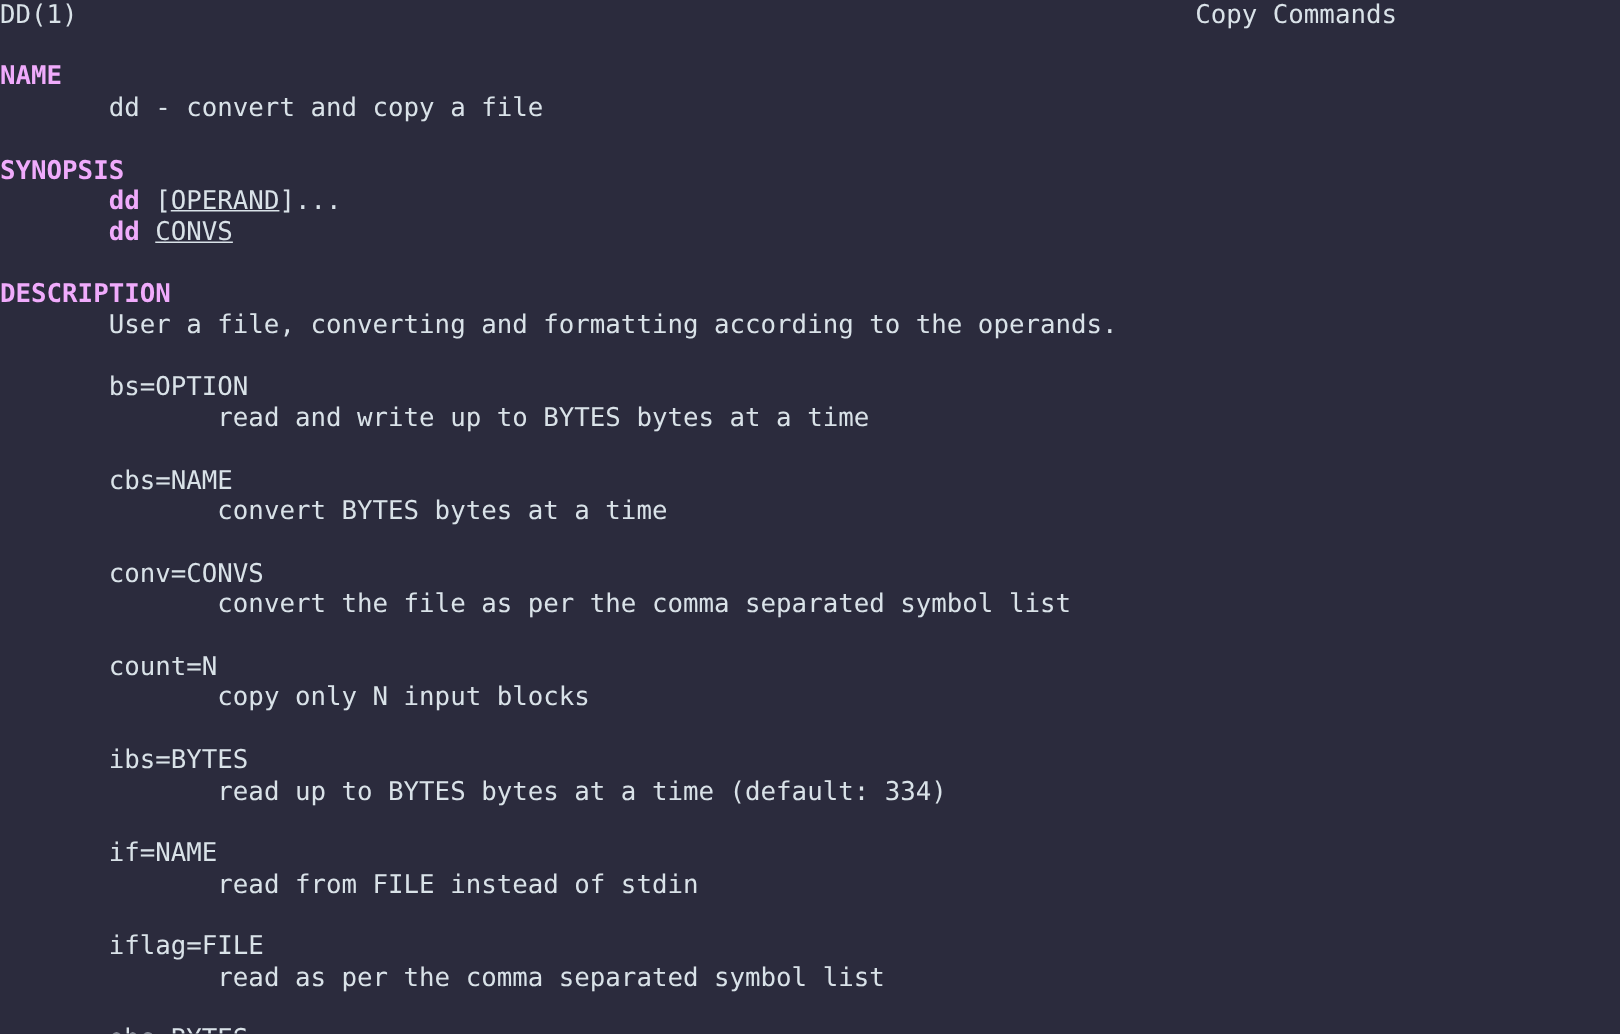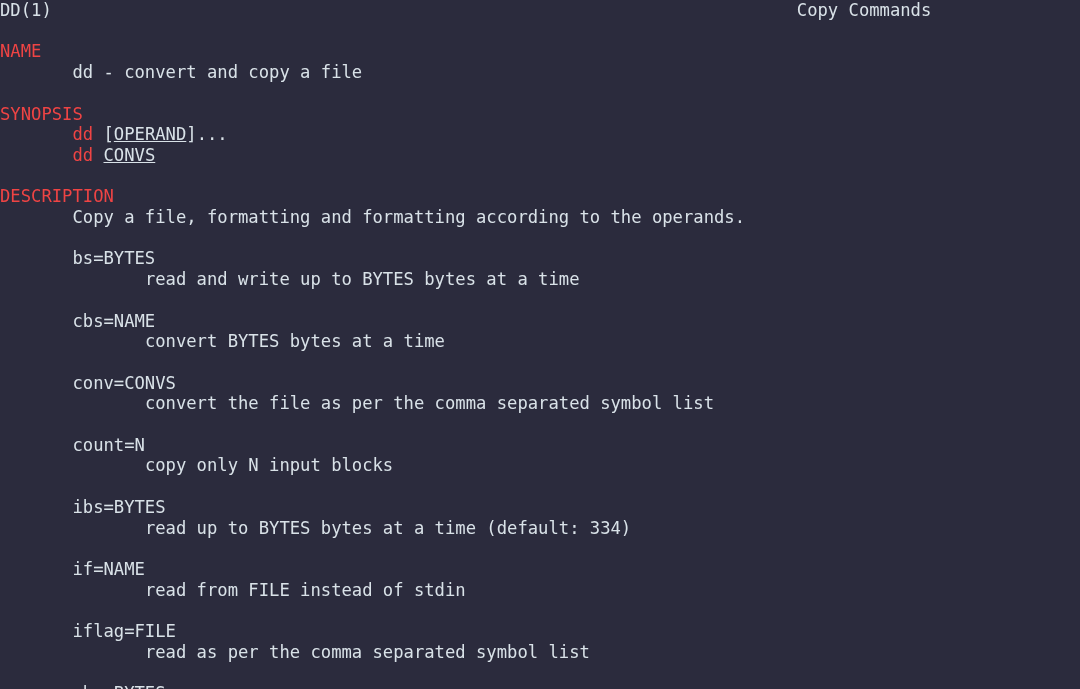--- a/index.html
+++ b/index.html
@@ -13,22 +13,22 @@
     font-size: 17.2px;
     line-height: 20.7px;
     overflow: hidden;
   }
   .screen {
     padding: 0;
     white-space: pre;
     letter-spacing: 0px;
   }
   .bold {
-    font-weight: normal;
-    color: #ef4444;
+    font-weight: bold;
+    color: #f0abfc;
   }
   .underline {
     text-decoration: underline;
   }
   .header-line {
     padding-top: 2px;
   }
 </style>
 </head>
 <body>
@@ -36,23 +36,23 @@
 <div class="screen"><span class="header-line"><span>DD(1)</span><span>                                                                        </span><span>Copy Commands</span></span>
 
 <span class="bold">NAME</span>
        <span>dd - convert and copy a file</span>
 
 <span class="bold">SYNOPSIS</span>
        <span class="bold">dd</span><span> [</span><span class="underline">OPERAND</span><span>]...</span>
        <span class="bold">dd</span><span> </span><span class="underline">CONVS</span><span></span>
 
 <span class="bold">DESCRIPTION</span>
-       <span>Copy a file, formatting and formatting according to the operands.</span>
+       <span>User a file, converting and formatting according to the operands.</span>
 
-       <span>bs=BYTES</span>
+       <span>bs=OPTION</span>
               <span>read and write up to BYTES bytes at a time</span>
 
        <span>cbs=NAME</span>
               <span>convert BYTES bytes at a time</span>
 
        <span>conv=CONVS</span>
               <span>convert the file as per the comma separated symbol list</span>
 
        <span>count=N</span>
               <span>copy only N input blocks</span>

